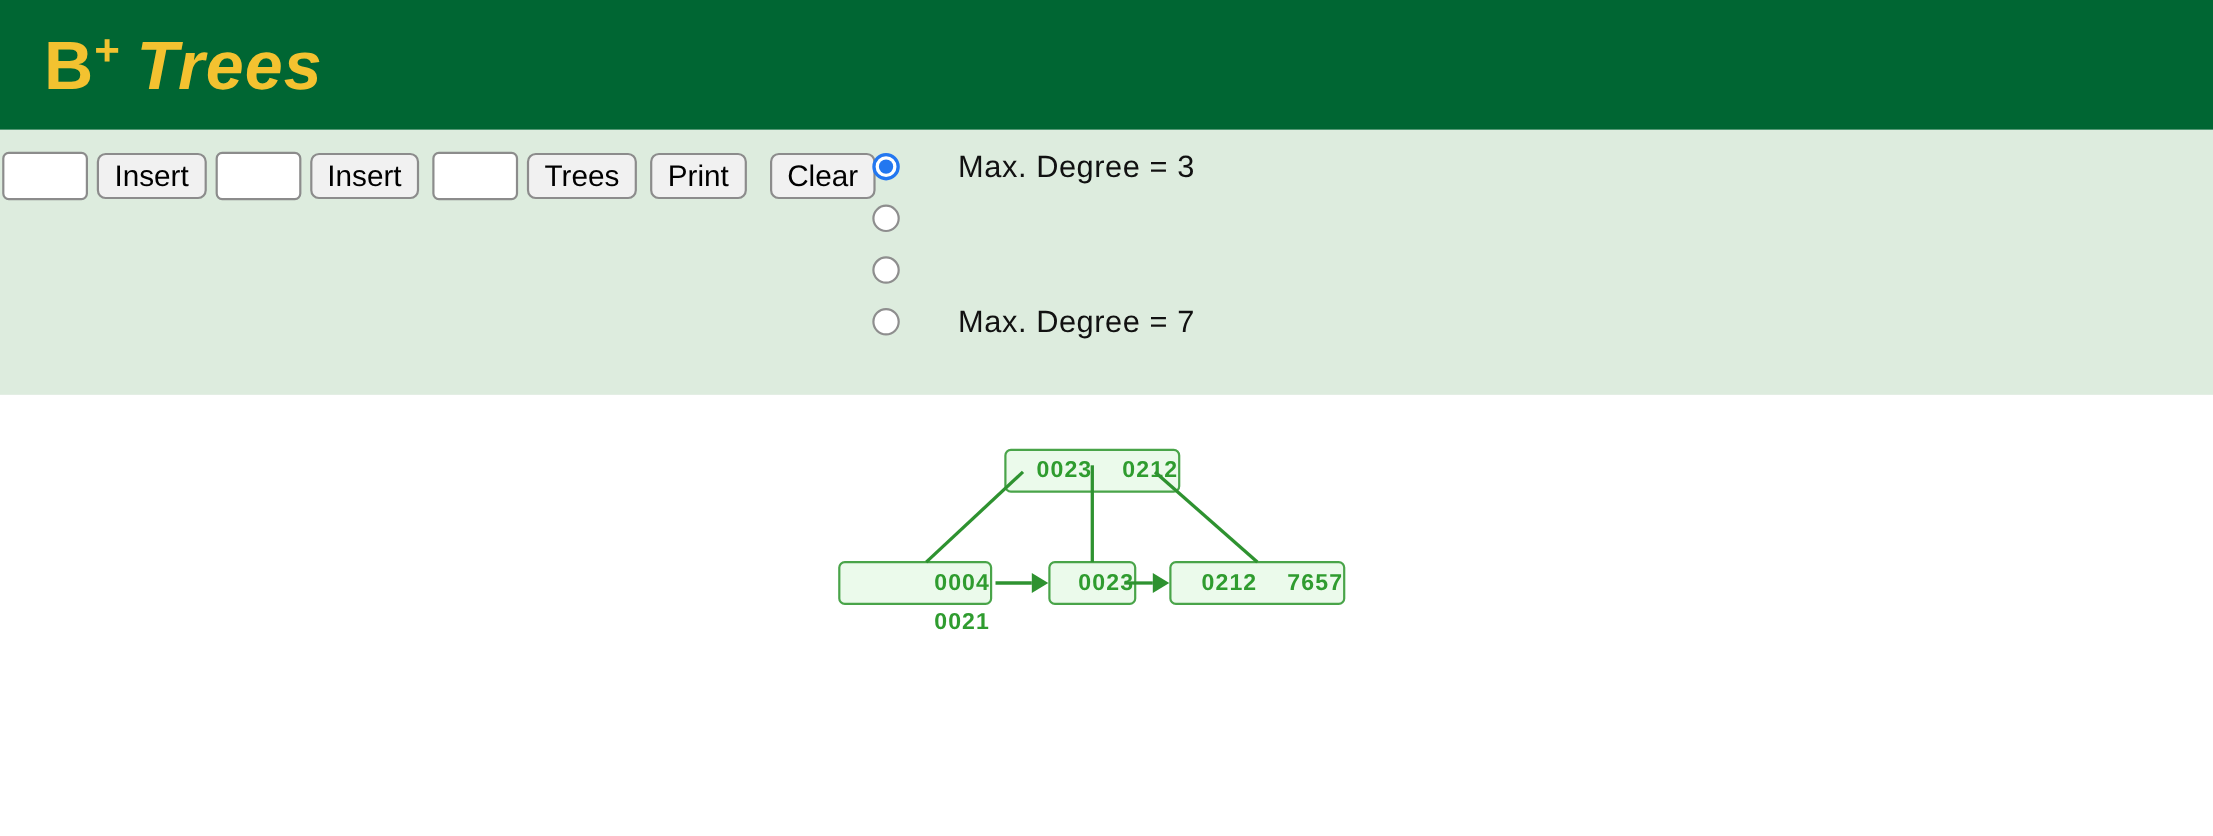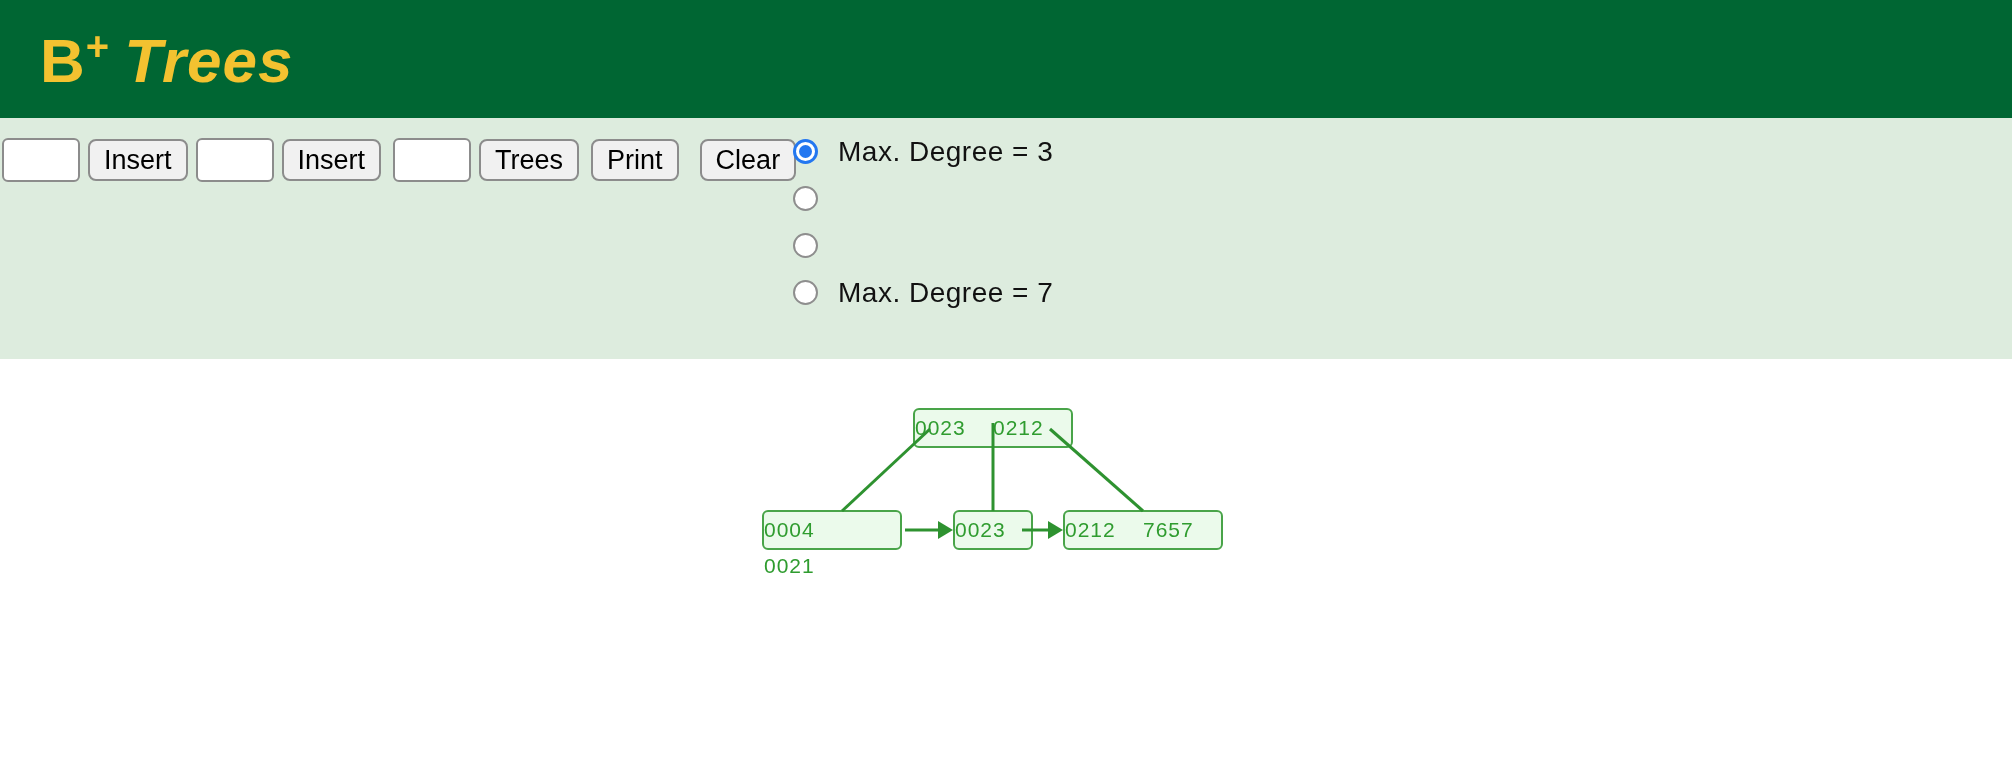--- a/index.html
+++ b/index.html
@@ -55,21 +55,21 @@
     font-size:27px;font-family:"Liberation Sans",sans-serif;
     line-height:38px;cursor:pointer;
   }
   .ml12{margin-left:4px;}
   .ml13{margin-left:13px;}
   
   .radio-group{
     position:absolute;left:793px;top:10px;
   }
   .radio-row{
-    display:flex;align-items:center;height:47px;cursor:pointer;
+    display:flex;align-items:center;height:47px;cursor:pointer;gap:33px;
   }
   .radio{
     width:25px;height:25px;border-radius:50%;flex:0 0 25px;
     border:2.5px solid #8E8E8E;background:#fff;position:relative;
   }
   .radio.checked{
     border:3.5px solid var(--radio_blue);
   }
   .radio.checked::after{
     content:"";position:absolute;left:3px;top:3px;right:3px;bottom:3px;
@@ -82,22 +82,22 @@
   .canvas{
     position:absolute;left:0;top:359px;width:2012px;height:401px;background:#fff;
   }
   .node{
     position:absolute;height:40px;display:flex;
     background:var(--node_fill);
     border:2px solid var(--node_border);border-radius:6px;
     z-index:1;
   }
   .key{
-    flex:1;text-align:left;line-height:36px;
-    color:var(--node_text);font-size:21px;font-weight:400;
+    flex:1;text-align:right;line-height:36px;
+    color:var(--node_text);font-size:21px;font-weight:700;
     letter-spacing:1px;
   }
   .edges{
     position:absolute;left:0;top:0;width:2012px;height:760px;
     pointer-events:none;z-index:2;
   }
 </style>
 </head>
 <body>
 

